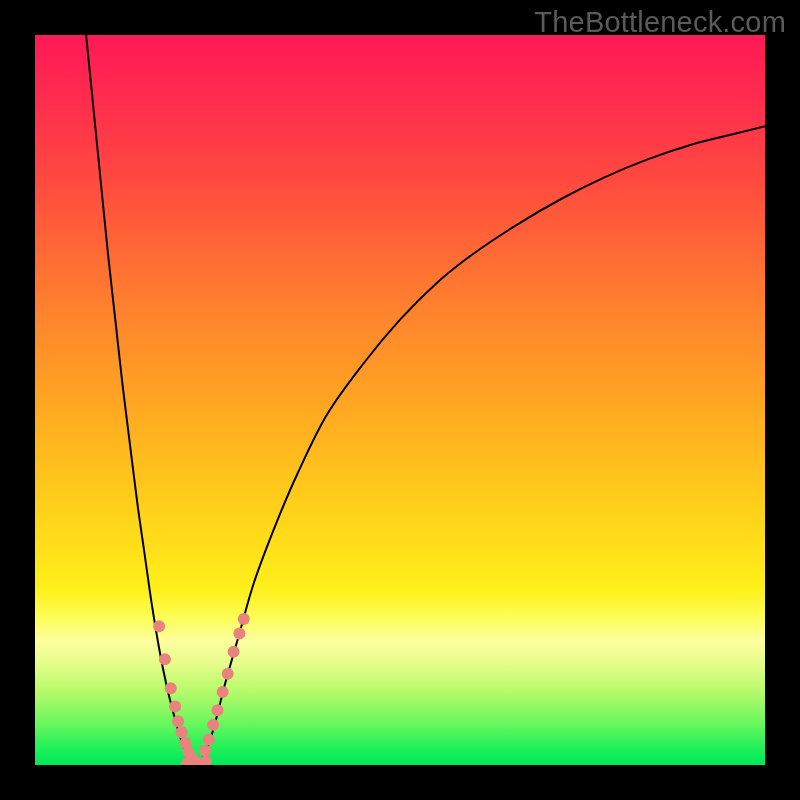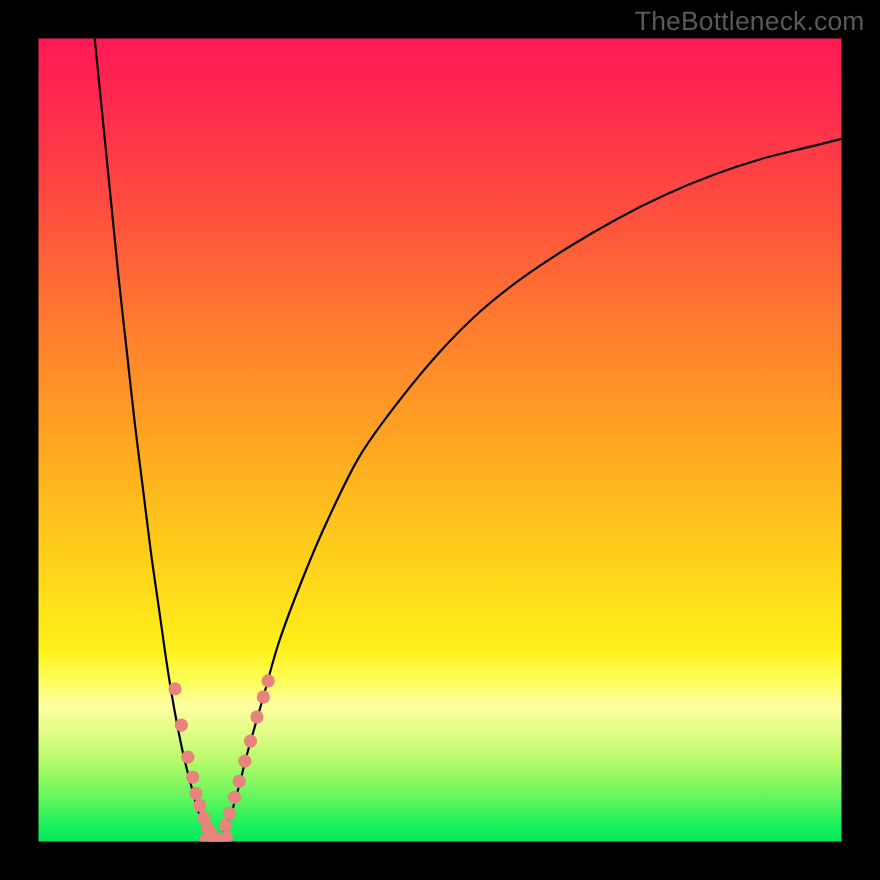--- a/index.html
+++ b/index.html
@@ -41,21 +41,21 @@
       #6ef75e 94%,
       #1af05a 98%,
       #00e85a 100%
     );
   }
   .watermark {
     position: absolute;
     top: 6px;
     right: 14px;
     color: #5a5a5a;
-    font-size: 24px;
+    font-size: 29px;
     letter-spacing: 0.2px;
     user-select: none;
   }
   svg.curve {
     position: absolute;
     left: 0;
     top: 0;
     width: 730px;
     height: 730px;
   }

